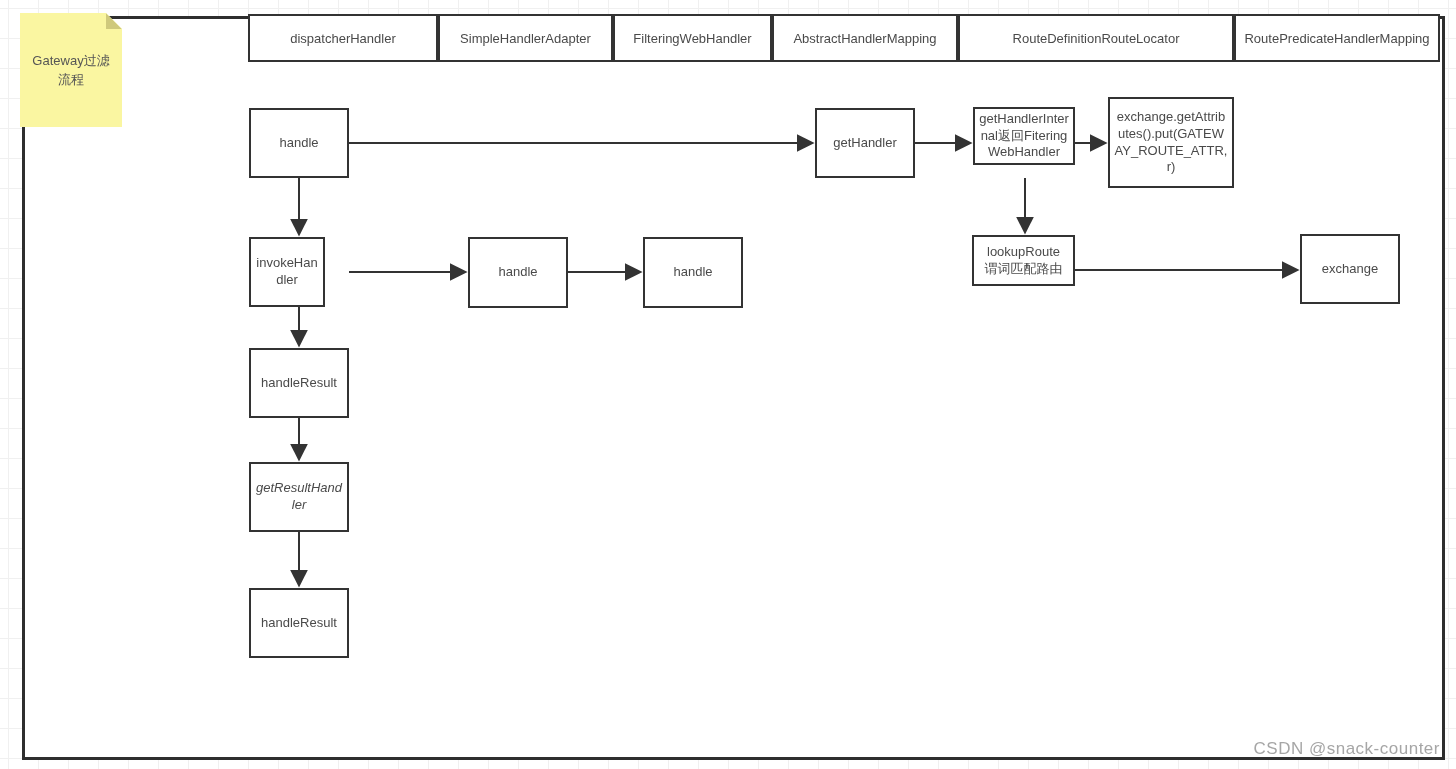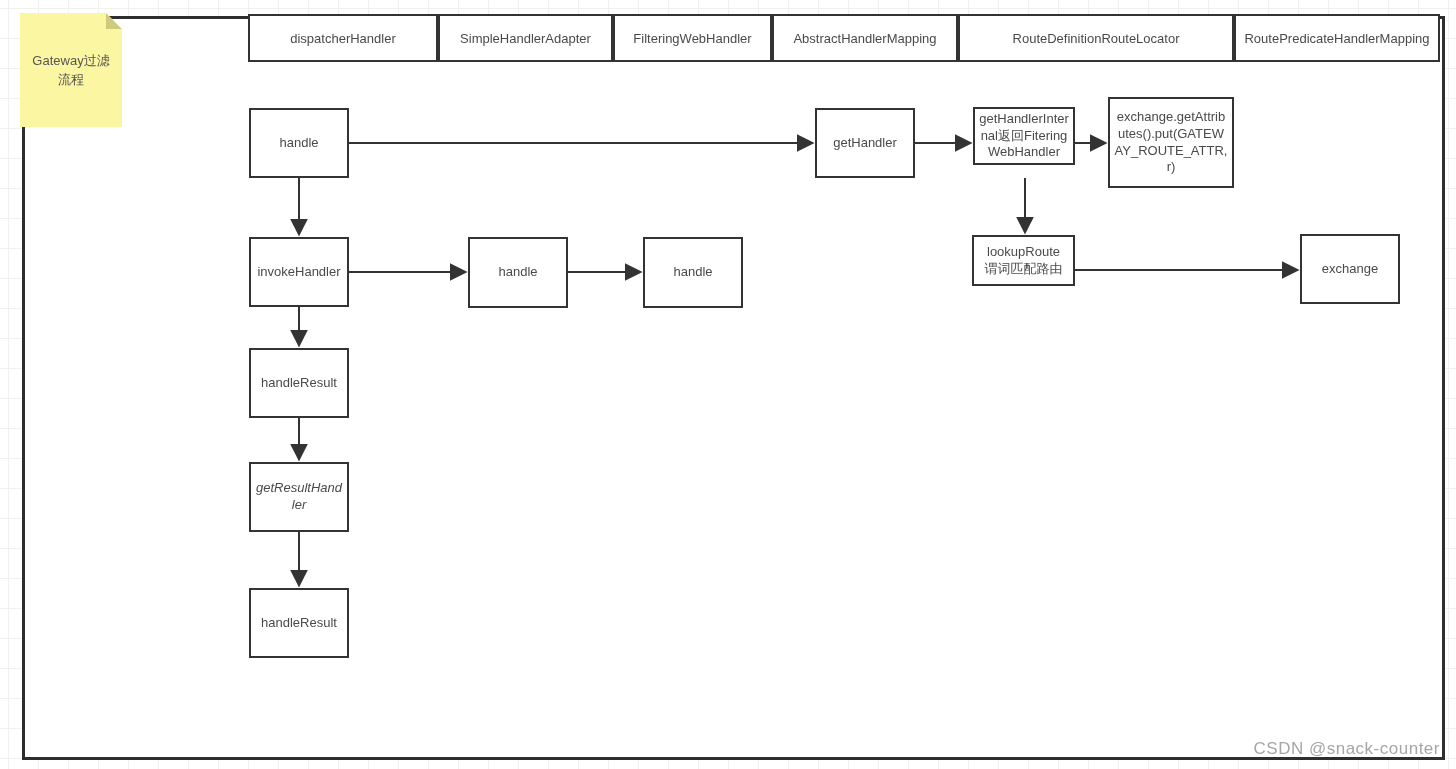--- a/index.html
+++ b/index.html
@@ -40,21 +40,21 @@
     border:2px solid #333333; background:#ffffff;
     display:flex; align-items:center; justify-content:center;
     text-align:center; font-size:13px; line-height:1.3;
     padding:2px 4px; word-break:break-all; white-space:pre-line;
     z-index:3;
   }
   .n-handle-dispatcher { left:249px;  top:108px; width:100px; height:70px; }
   .n-get-handler       { left:815px;  top:108px; width:100px; height:70px; }
   .n-ghi               { left:973px;  top:107px; width:102px; height:58px; }
   .n-exchange          { left:1108px; top:97px;  width:126px; height:91px; }
-  .n-invoke-handler    { left:249px;  top:237px; width:100px; height:70px; }
+  .n-invoke-handler    { left:249px;  top:237px; width:76px; height:70px; }
   .n-handle-adapter    { left:468px;  top:237px; width:100px; height:71px; }
   .n-handle-filtering  { left:643px;  top:237px; width:100px; height:71px; }
   .n-lookup-route      { left:972px;  top:235px; width:103px; height:51px; }
   .n-get-routes        { left:1300px; top:234px; width:100px; height:70px; }
   .n-handle-result-1   { left:249px;  top:348px; width:100px; height:70px; }
   .n-get-result-handler{ left:249px;  top:462px; width:100px; height:70px;font-style:italic; }
   .n-handle-result-2   { left:249px;  top:588px; width:100px; height:70px; }
   .sticky-note {
     position:absolute; left:20px; top:13px; width:102px; height:114px;
     background:#faf6a1;

